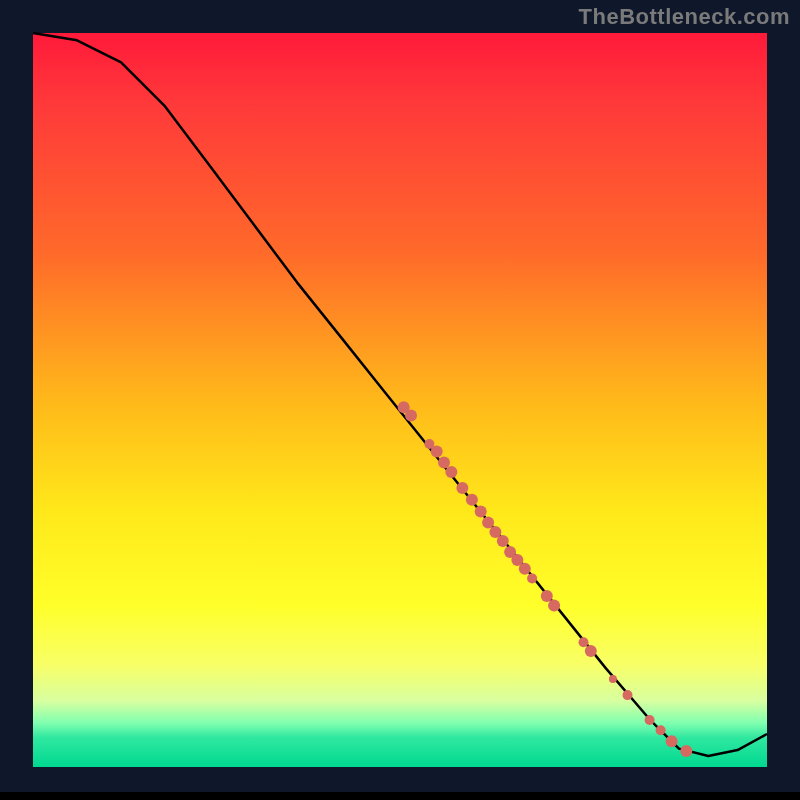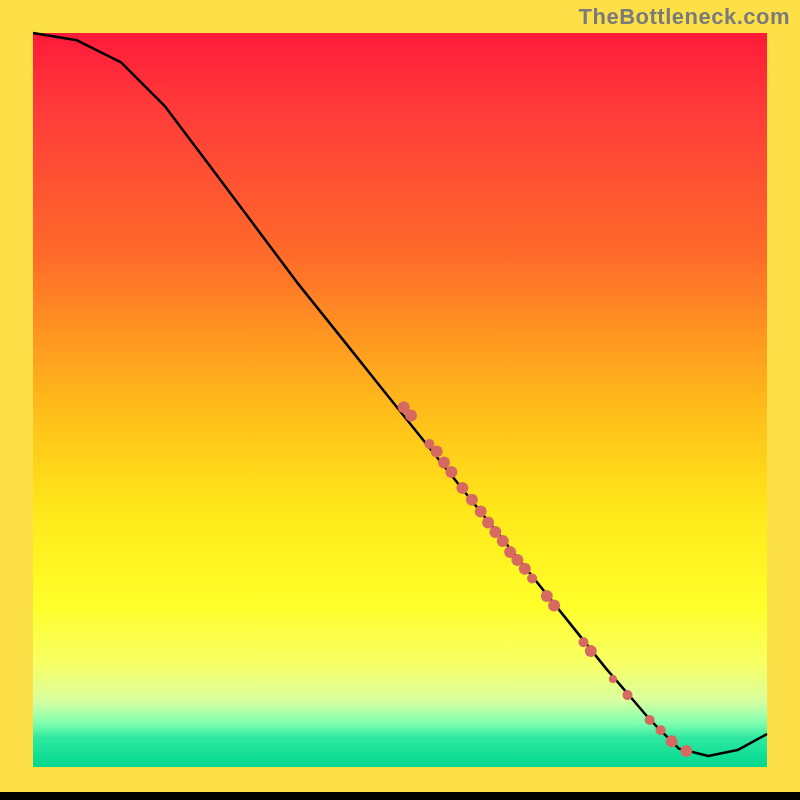--- a/index.html
+++ b/index.html
@@ -7,21 +7,21 @@
     padding: 0;
     width: 800px;
     height: 800px;
     background: #000;
     overflow: hidden;
   }
   .stage {
     position: relative;
     width: 800px;
     height: 792px;
-    background: #fde047;
+    background: #0f172a;
   }
   .plot {
     position: absolute;
     left: 33px;
     top: 33px;
     width: 734px;
     height: 734px;
     
     background: linear-gradient(
       to bottom,

